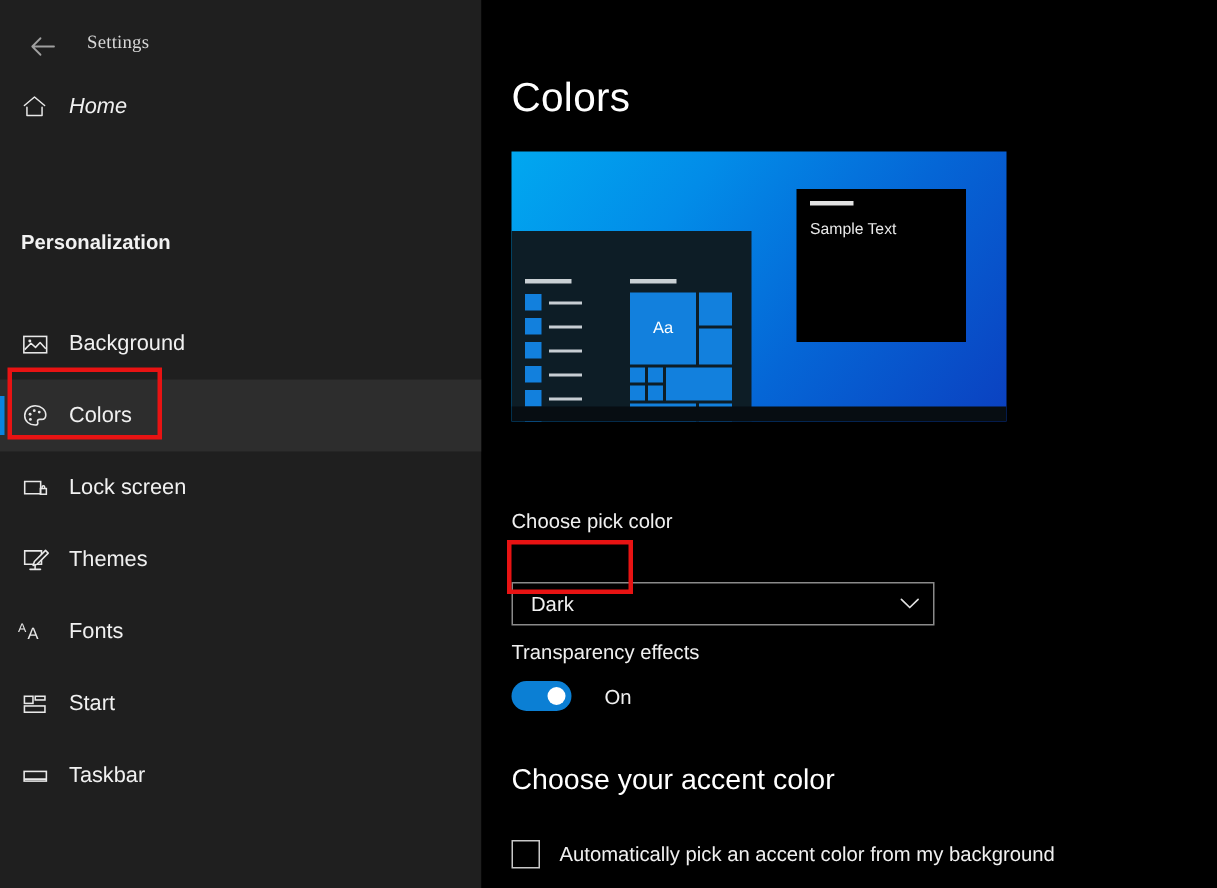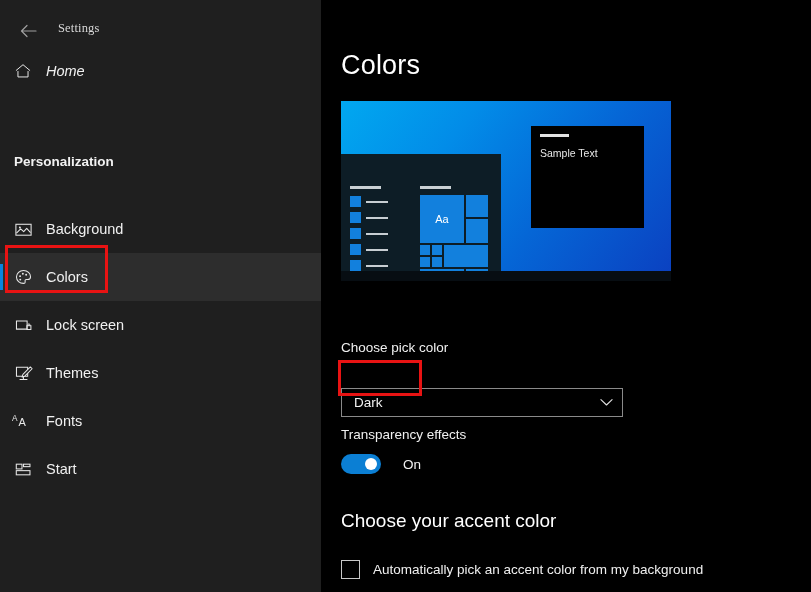--- a/index.html
+++ b/index.html
@@ -433,20 +433,29 @@
         <span class="nav-icon">
           <svg width="19" height="19" viewBox="0 0 20 20" fill="none">
             <rect x="2.4" y="4.4" width="6" height="5" stroke="currentColor" stroke-width="1.1"></rect>
             <rect x="10" y="4.4" width="6.8" height="2.6" stroke="currentColor" stroke-width="1.1"></rect>
             <rect x="2.4" y="11.2" width="14.4" height="4.4" stroke="currentColor" stroke-width="1.1"></rect>
           </svg>
         </span>
         <span class="nav-label">Start</span>
       </div>
 
+      <div class="nav-item">
+        <span class="nav-icon">
+          <svg width="19" height="19" viewBox="0 0 20 20" fill="none">
+            <rect x="2.2" y="6.6" width="15.6" height="6.8" stroke="currentColor" stroke-width="1.1"></rect>
+            <path d="M2.2 12h15.6" stroke="currentColor" stroke-width="1.1"></path>
+          </svg>
+        </span>
+        <span class="nav-label">Taskbar</span>
+      </div>
 
     </div>
   </div>
 
   <div id="main">
 
     <div id="page-title">Colors</div>
 
     <div id="preview">
 

